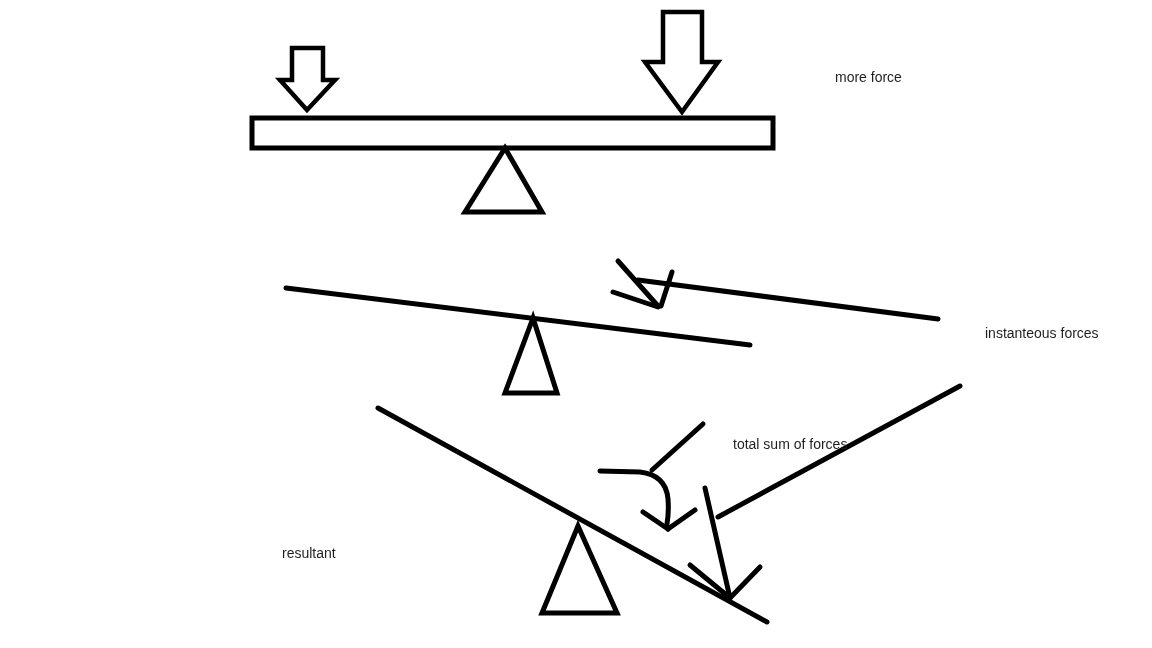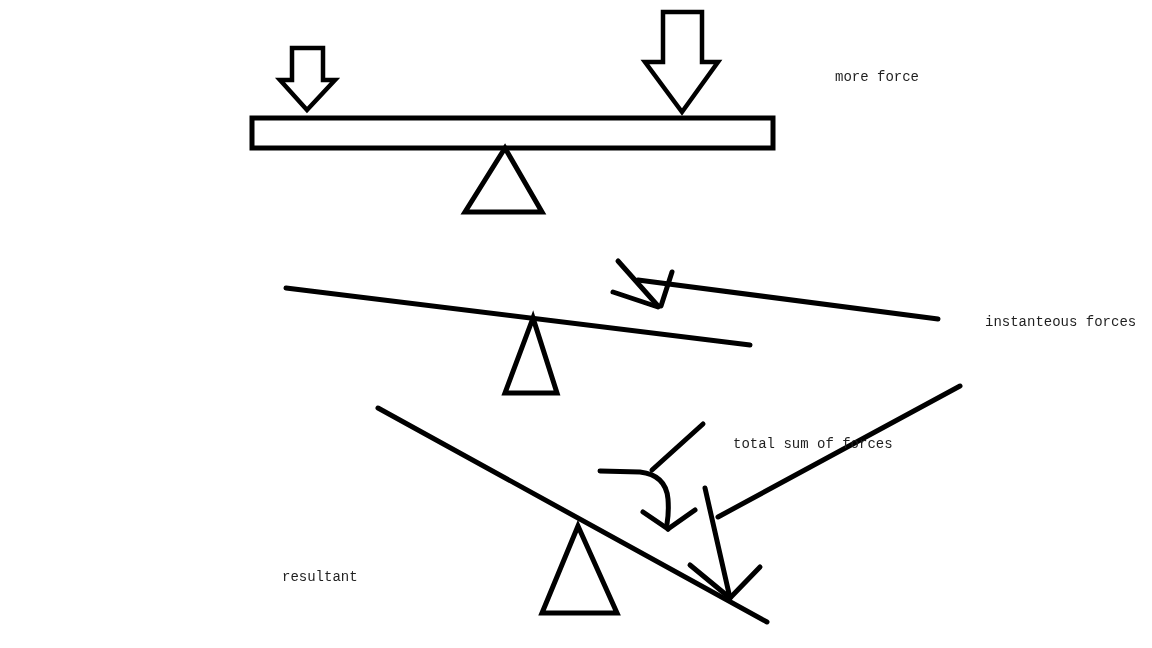--- a/index.html
+++ b/index.html
@@ -9,21 +9,20 @@
     height: 648px;
     background: var(--paper, #ffffff);
     overflow: hidden;
     font-family: "Liberation Sans", sans-serif;
   }
   .canvas {
     position: relative;
     width: 1132px;
     height: 648px;
     background: var(--paper, #ffffff);
-    font-family: Liberation Mono, monospace;
   }
   svg.sketch {
     position: absolute;
     left: 0;
     top: 0;
     display: block;
   }
   
   .stroke {
     stroke: var(--ink, #000);
@@ -42,23 +41,23 @@
   .blockarrow { stroke-width: 4.5; }
   .fulcrum { fill: none; }
   .label {
     position: absolute;
     font-size: 14px;
     line-height: 16px;
     color: var(--text, #1f1f1f);
     white-space: nowrap;
   }
   .lbl-more-force   { left: 835px; top: 69px;  }
-  .lbl-instanteous  { left: 985px; top: 314px; }
+  .lbl-instanteous  { left: 985px; top: 325px; }
   .lbl-total-sum    { left: 733px; top: 436px; }
-  .lbl-resultant    { left: 282px; top: 545px; margin-top: 24px; }
+  .lbl-resultant    { left: 282px; top: 545px; }
 </style>
 </head>
 <body>
 
 <div class="canvas">
 
   <svg class="sketch" width="1152" height="648" viewBox="0 0 1152 648">
 
     <g>
       <polygon class="outline blockarrow" points="292,48 323,48 323,80 335,80 307,110 280,80 292,80"></polygon>

